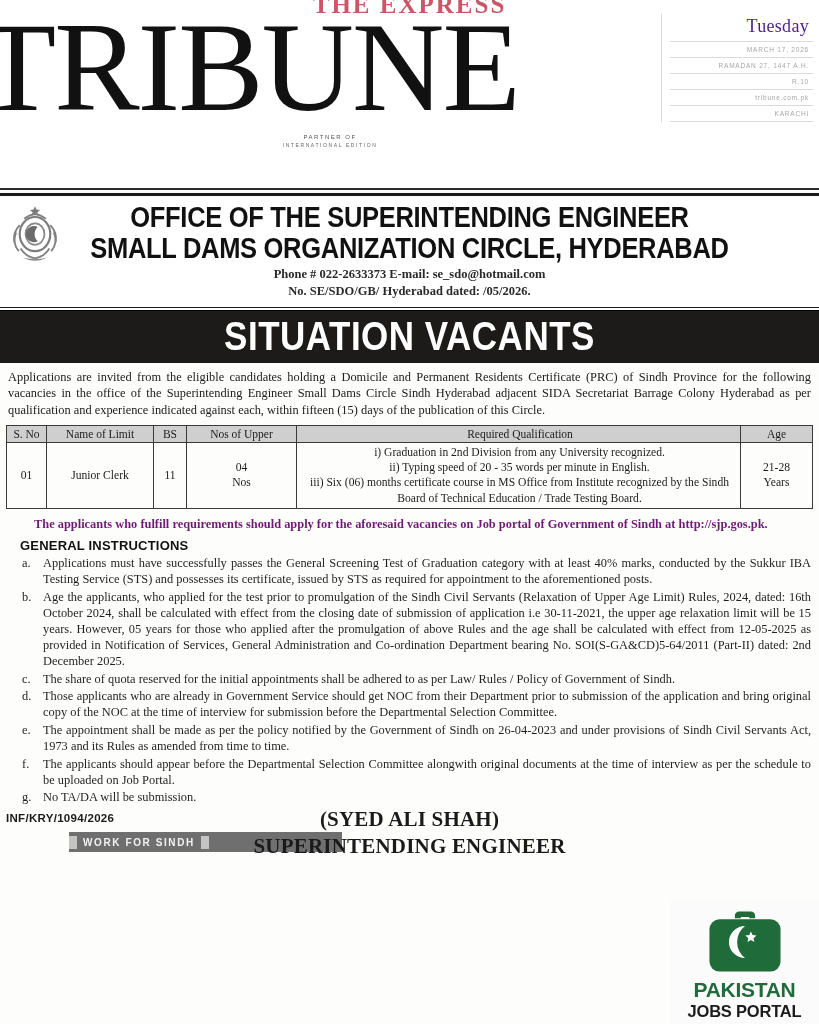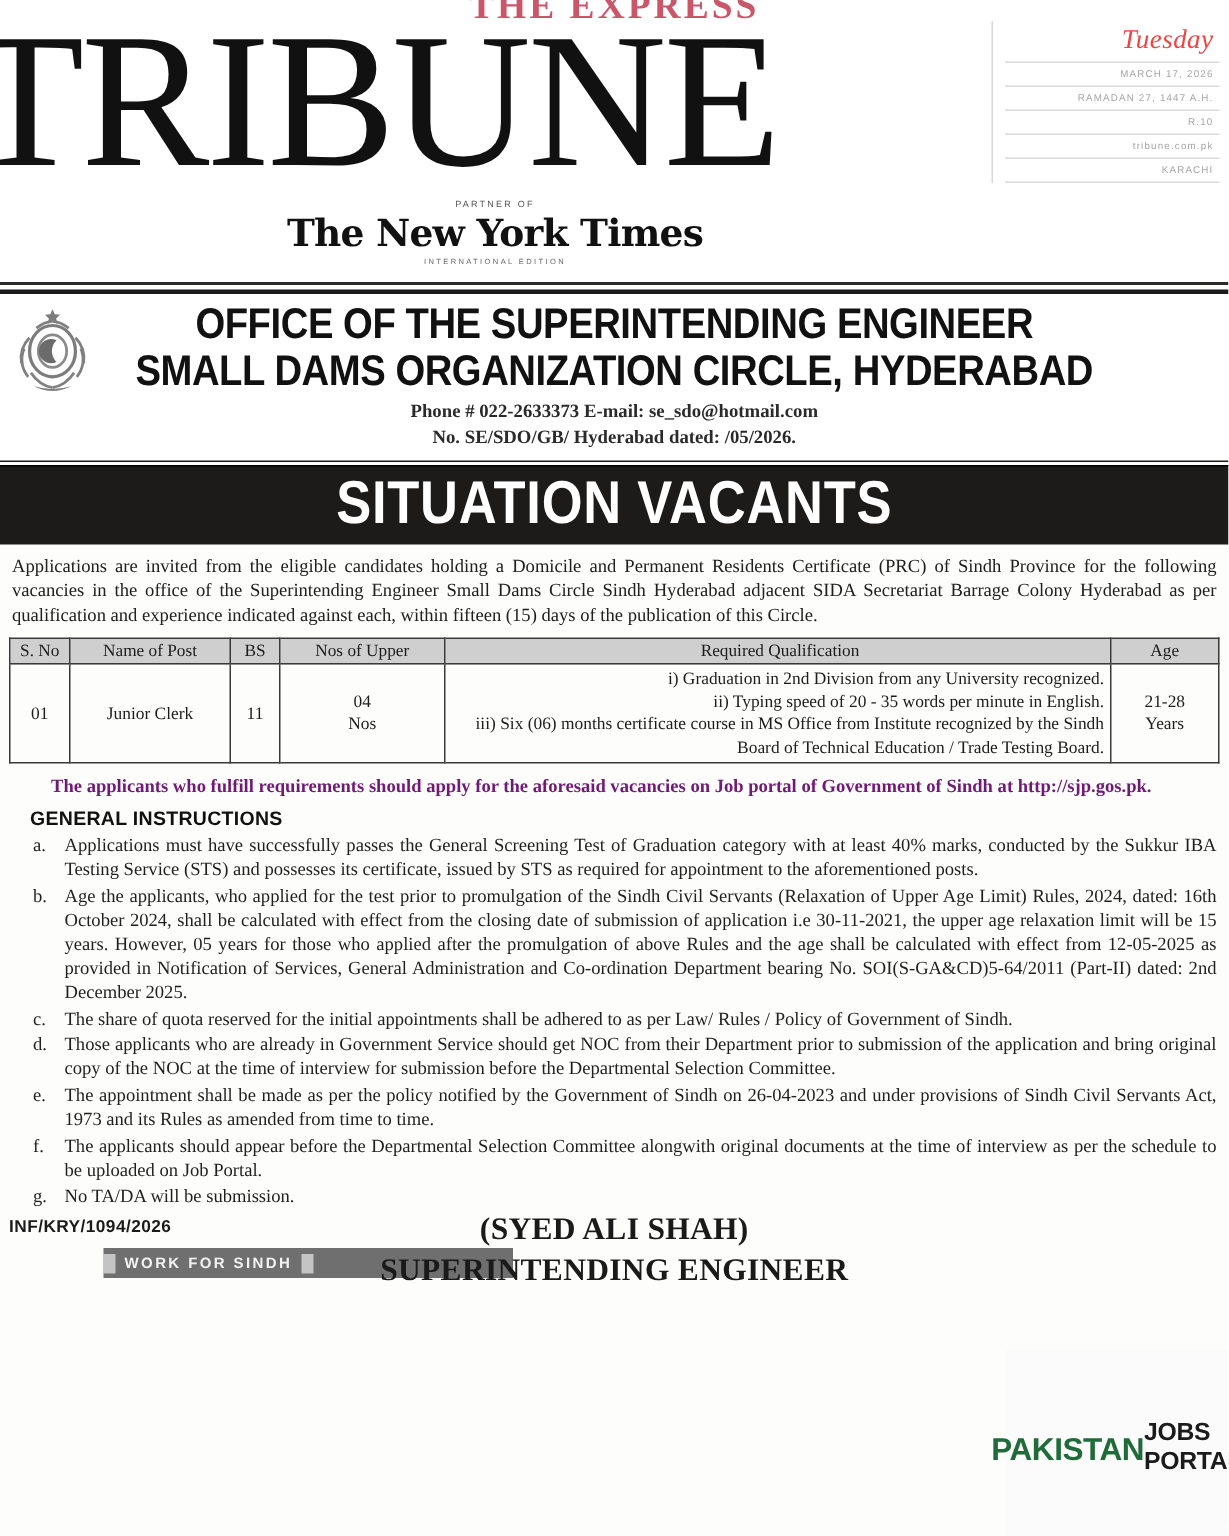--- a/index.html
+++ b/index.html
@@ -79,24 +79,23 @@
     top: 14px; right: 6px;
     width: 152px;
     text-align: right;
     color: #9a9a9a;
     border-left: 1px solid #d8d8d8;
     padding-left: 8px;
   }
   .date-panel .dayname {
     font-family: "Liberation Serif", serif;
     font-size: 18px;
-    color: #ef4444;
+    color: #4c1d95;
     padding: 2px 4px 4px 0;
     letter-spacing: 0.3px;
-    font-style: italic;
   }
   .date-panel .dline {
     border-top: 1px solid #dadada;
     font-size: 6.5px;
     letter-spacing: 0.8px;
     font-family: "Liberation Sans", sans-serif;
     color: #a6a6a6;
     padding: 4px 4px 4px 0;
     white-space: nowrap;
     overflow: hidden;
@@ -187,21 +186,21 @@
     font-size: 11.5px;
     font-weight: 400;
     text-align: center;
     padding: 2px 3px;
   }
   table.vac td { font-size: 11.6px; line-height: 1.3; }
   .c-sno   { width: 40px;  text-align: center; }
   .c-post  { width: 107px; text-align: center; }
   .c-bs    { width: 33px;  text-align: center; }
   .c-nos   { width: 110px; text-align: center; }
-  .c-qual  { text-align: right; padding-left: 6px !important; }
+  .c-qual  { text-align: center; padding-left: 6px !important; }
   .c-age   { width: 72px;  text-align: center; }
   .qual-line { white-space: nowrap; }
   .qual-line.wrap { white-space: normal; }
 
   .portal-note {
     font-family: "Liberation Serif", serif;
     font-size: 12.4px;
     line-height: 1.35;
     color: #701a75;
     margin-top: 7px;
@@ -276,21 +275,21 @@
   .sign-name { font-size: 21px; letter-spacing: 0.2px; }
   .sign-desig { font-size: 21px; letter-spacing: 0.2px; margin-top: 2px; }
 
   
   .watermark {
     position: absolute;
     right: 0; bottom: 0;
     width: 149px; height: 124px;
     background: #fbfbfb;
     display: flex;
-    flex-direction: row;
+    flex-direction: column;
     align-items: center;
     justify-content: center;
     padding-top: 6px;
   }
   .wm-brief { width: 86px; height: 66px; }
   .wm-t1 {
     font-family: "Liberation Sans", sans-serif;
     font-weight: 700;
     font-size: 21px;
     color: #1f6b3a;
@@ -311,21 +310,20 @@
 <div class="page">
 
   <div class="masthead">
     <div class="express-line">THE EXPRESS</div>
     <div class="tribune-word">
       <span>TRIBUNE</span>
     </div>
 
     <div class="partner-block">
       <div class="partner-of">PARTNER OF</div>
-      <div class="nyt">The New York Times</div>
       <div class="intl-edition">INTERNATIONAL EDITION</div>
     </div>
 
     <div class="date-panel">
       <div class="dayname">Tuesday</div>
       <div class="dline">MARCH 17, 2026</div>
       <div class="dline">RAMADAN 27, 1447 A.H.</div>
       <div class="dline">R.10</div>
       <div class="dline">tribune.com.pk</div>
       <div class="dline">KARACHI</div>
@@ -367,21 +365,21 @@
   </div>
 
   <div class="body-wrap">
 
     <p class="intro">Applications are invited from the eligible candidates holding a Domicile and Permanent Residents Certificate (PRC) of Sindh Province for the following vacancies in the office of the Superintending Engineer Small Dams Circle Sindh Hyderabad adjacent SIDA Secretariat Barrage Colony Hyderabad as per qualification and experience indicated against each, within fifteen (15) days of the publication of this Circle.</p>
 
     <table class="vac">
       <thead>
         <tr>
           <th class="c-sno">S. No</th>
-          <th class="c-post">Name of Post</th>
+          <th class="c-post">Name of Limit</th>
           <th class="c-bs">BS</th>
           <th class="c-nos">Nos of Upper</th>
           <th class="c-qual" style="text-align:center">Required Qualification</th>
           <th class="c-age">Age</th>
         </tr>
       </thead>
       <tbody>
         <tr>
           <td class="c-sno">01</td>
           <td class="c-post">Junior Clerk</td>

